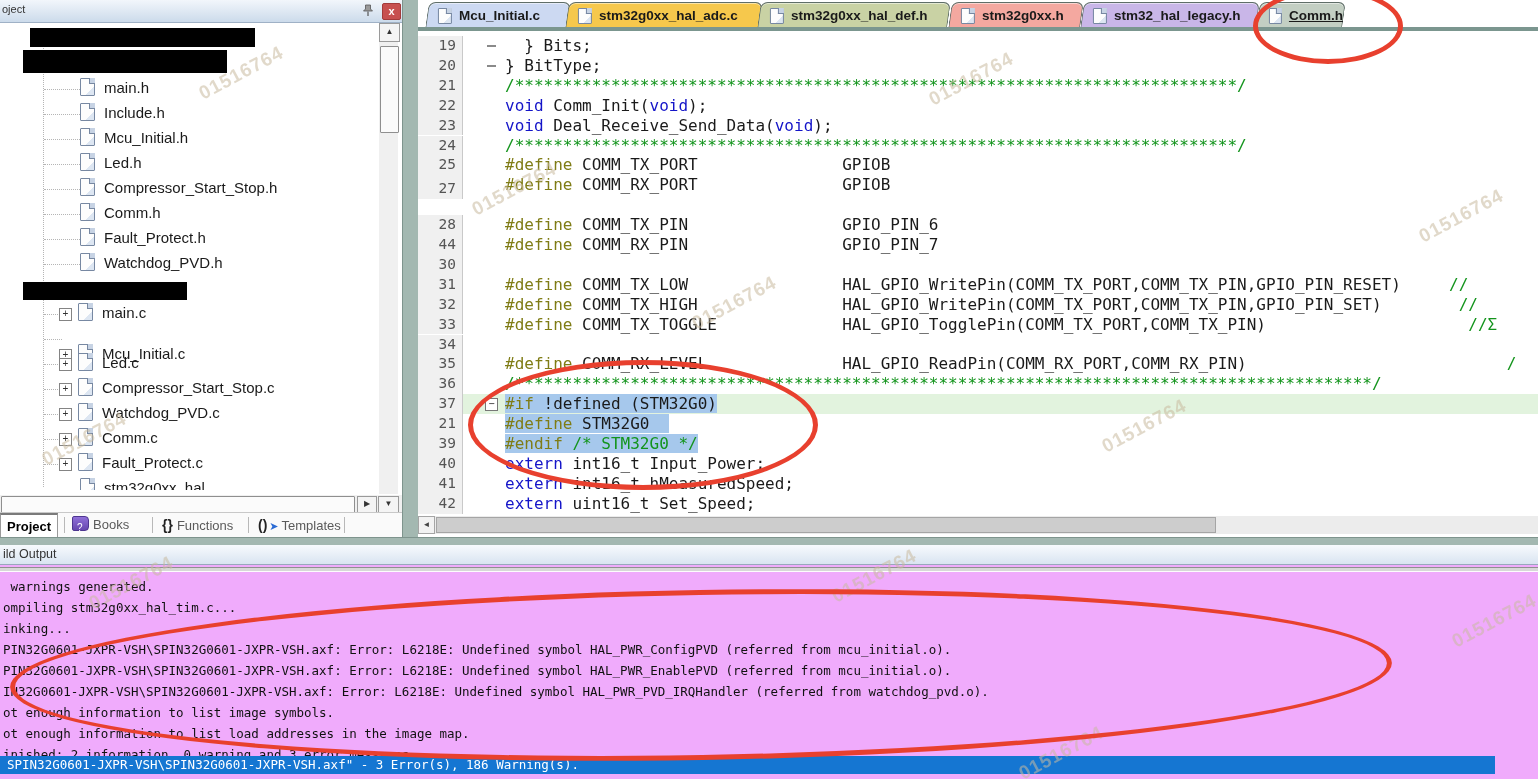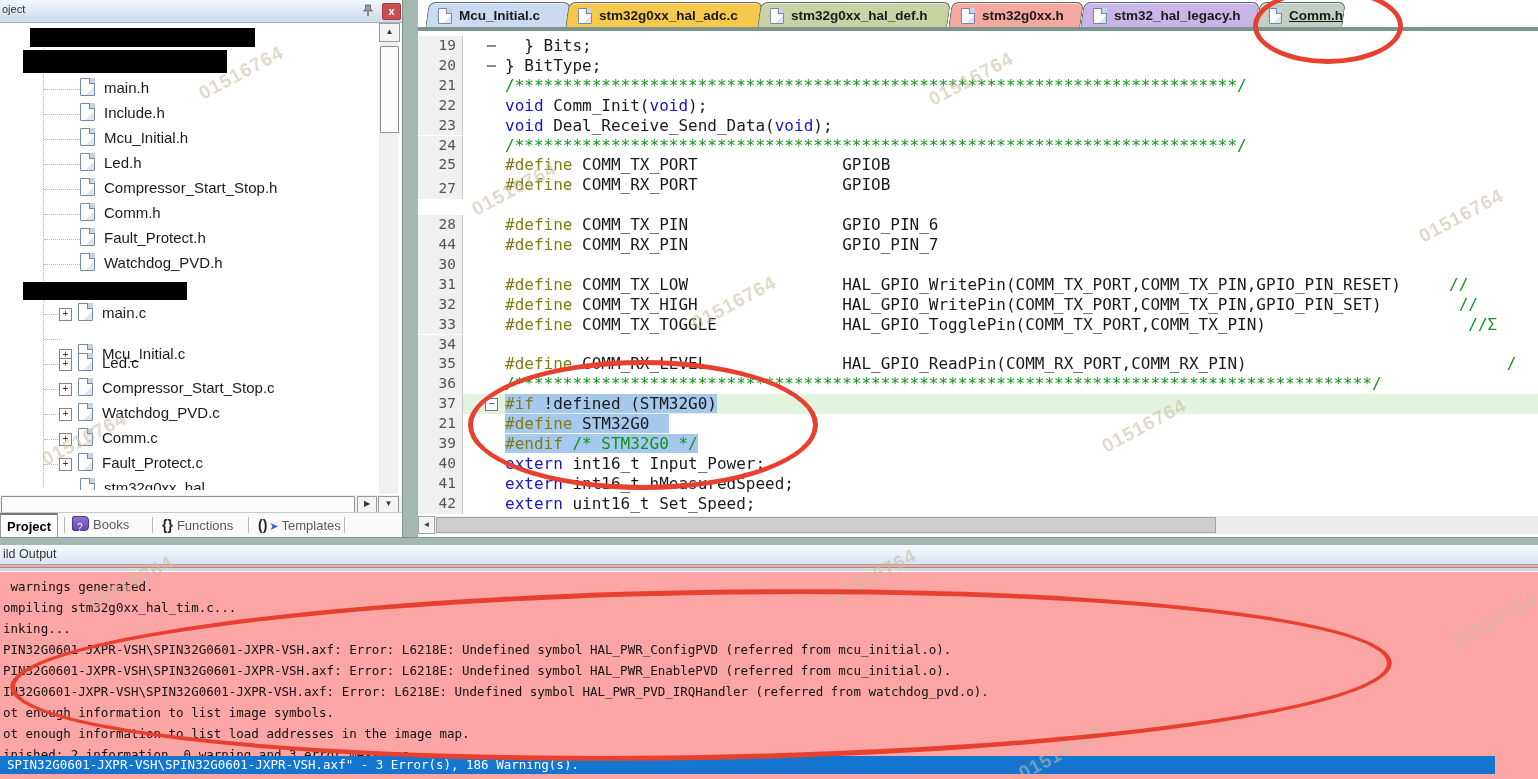--- a/index.html
+++ b/index.html
@@ -79,21 +79,21 @@
   .code-row.cur{background:linear-gradient(to right,#f0f0f0 45px,#e2f3de 45px);}
   .selwrap{background:#a6c8ec;}
   .seg.pl{color:#1a1a1a;} .seg.kw{color:#1414c8;} .seg.cm{color:#13941c;} .seg.dir{color:#7f7c15;}
 
   #editor-hscroll{position:absolute;left:0;top:516px;width:1120px;height:18px;background:#ececec;}
   #eh-left{position:absolute;left:0;top:0;width:17px;height:18px;background:#f2f2f2;border:1px solid #a5a5a5;
     box-sizing:border-box;font-size:8px;line-height:16px;text-align:center;color:#444;}
   #eh-thumb{position:absolute;left:18px;top:1px;width:780px;height:16px;background:#cdcdcd;border:1px solid #a5a5a5;box-sizing:border-box;}
 
   
-  #build-output{position:absolute;left:0;top:545px;width:1538px;height:234px;background:#fca5a5;}
+  #build-output{position:absolute;left:0;top:545px;width:1538px;height:234px;background:#f0abfc;}
   #bo-header{position:absolute;left:0;top:0;width:1538px;height:19px;
     background:linear-gradient(#f7fafd,#d9e4f1);border-bottom:1px solid #98a8bc;}
   #bo-title{position:absolute;left:3px;top:2px;font-size:12.5px;color:#333;}
   #bo-groove{position:absolute;left:0;top:22px;width:1538px;height:3px;border-top:1px solid #909090;
     border-bottom:1px solid #fdfdfd;background:#d8d8d8;}
   #bo-body{position:absolute;left:0;top:27px;width:1538px;height:207px;overflow:hidden;
     font-family:"DejaVu Sans Mono","Liberation Mono",monospace;font-size:12.5px;color:#111;}
   .bo-line{position:absolute;left:3px;height:21px;line-height:21px;white-space:pre;}
   #bo-status{position:absolute;left:0;top:211px;width:1488px;height:18px;background:#1576d2;color:#fff;
     font-family:"DejaVu Sans Mono","Liberation Mono",monospace;font-size:12.5px;line-height:18px;white-space:pre;padding-left:7px;}

